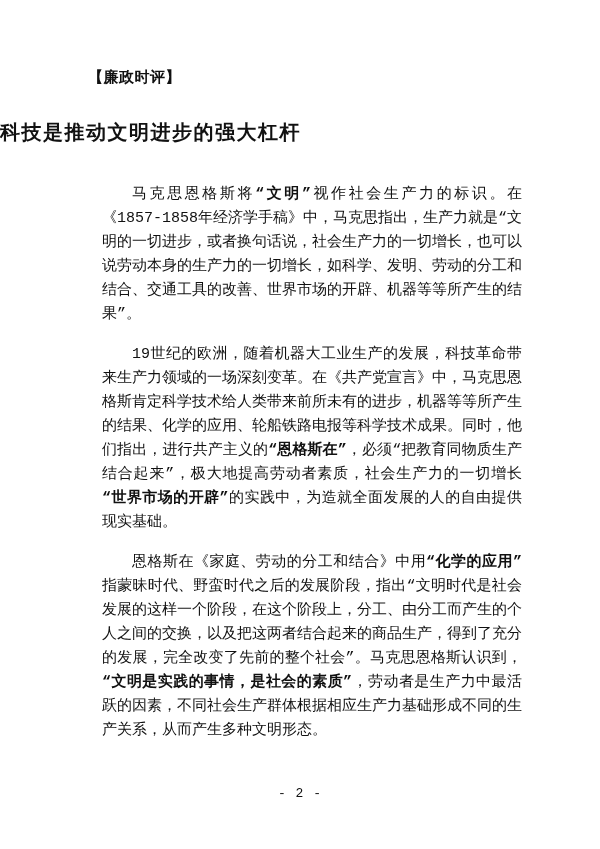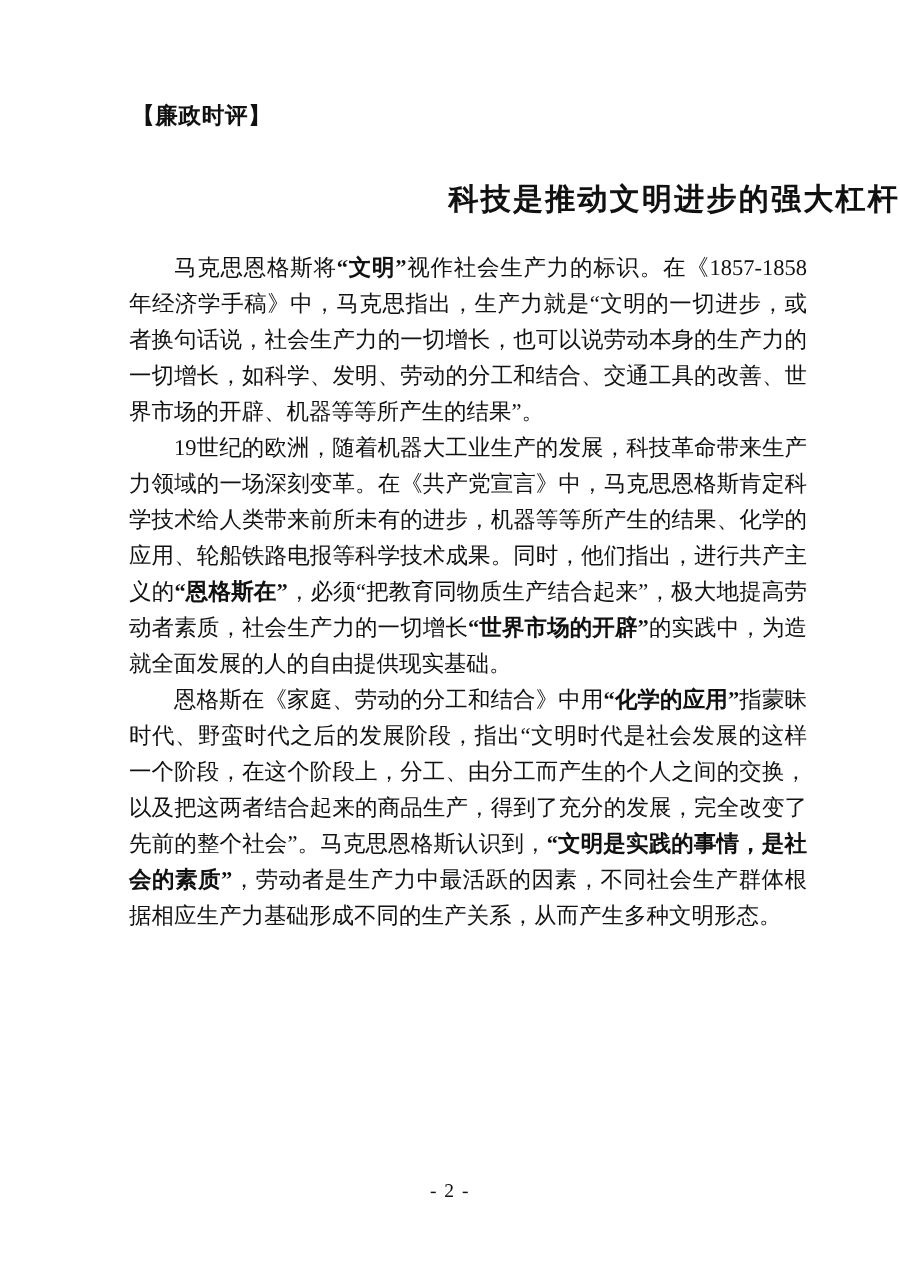--- a/index.html
+++ b/index.html
@@ -6,53 +6,53 @@
     margin: 0;
     padding: 0;
     background: #ffffff;
   }
   .page {
     position: relative;
     width: 600px;
     height: 849px;
     background: #ffffff;
     color: #111111;
-    font-family: Liberation Serif, serif;
+    font-family: Liberation Mono, monospace;
     overflow: hidden;
   }
   .category {
     position: absolute;
     left: 88px;
     top: 68px;
     font-size: 15px;
     font-weight: 700;
     letter-spacing: 0.5px;
   }
   .title {
     position: absolute;
     left: 0;
     right: 0;
     top: 119px;
-    text-align: right;
+    text-align: left;
     font-size: 20px;
     font-weight: 700;
     letter-spacing: 1.5px;
   }
   .article-body {
     position: absolute;
     left: 86px;
     top: 167px;
     width: 452px;
     font-size: 15px;
     line-height: 24px;
     text-align: justify;
     text-justify: inter-character;
   }
   .para {
-    margin: 0;
+    margin: 16px;
     text-indent: 2em;
   }
   .bold {
     font-weight: 700;
   }
   .page-number {
     position: absolute;
     left: 0;
     right: 0;
     top: 786px;

